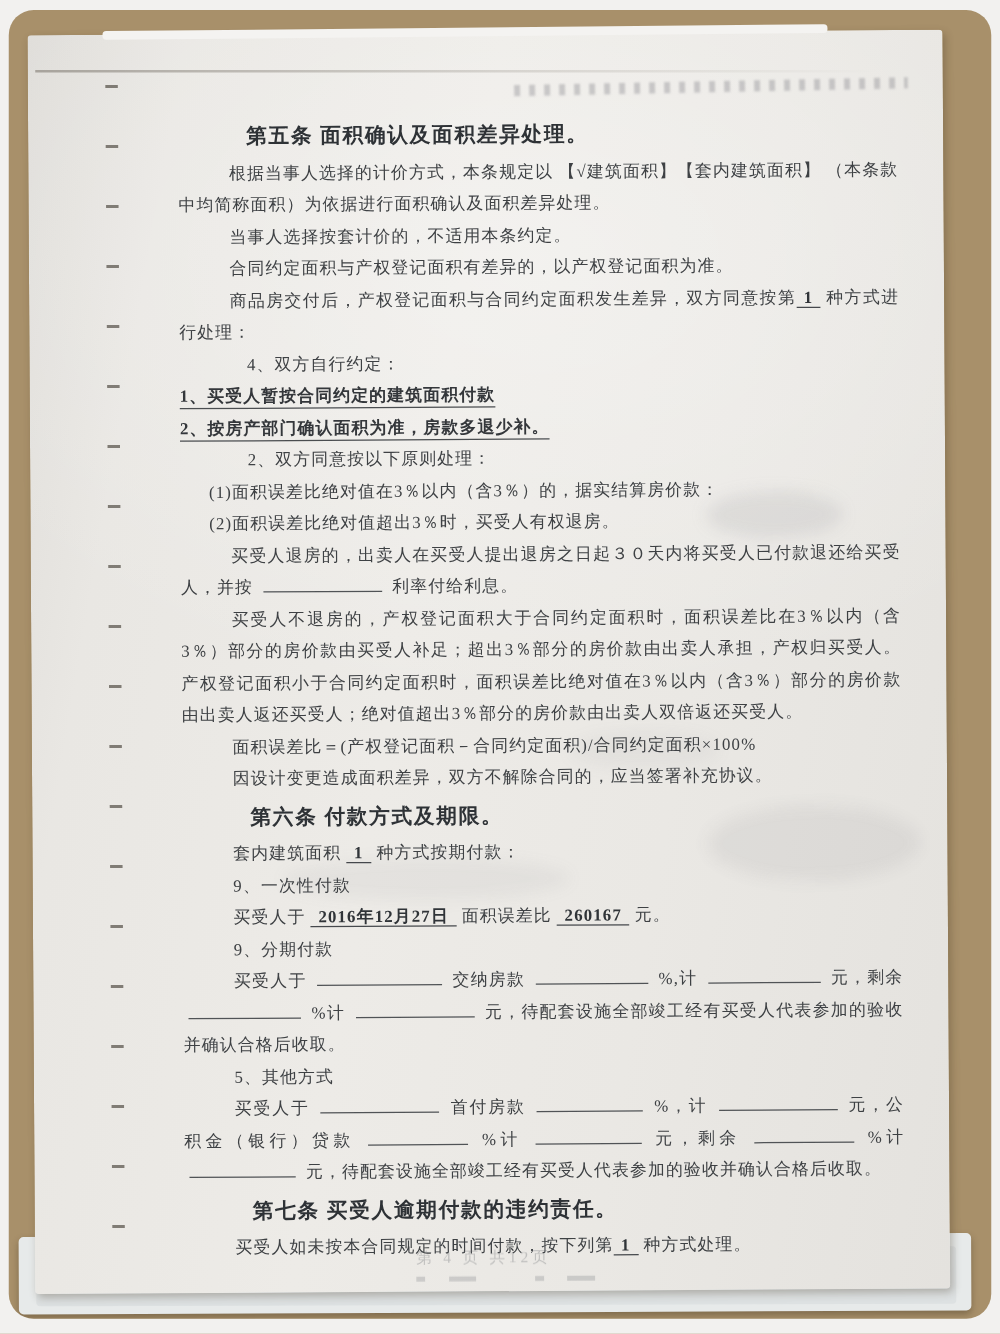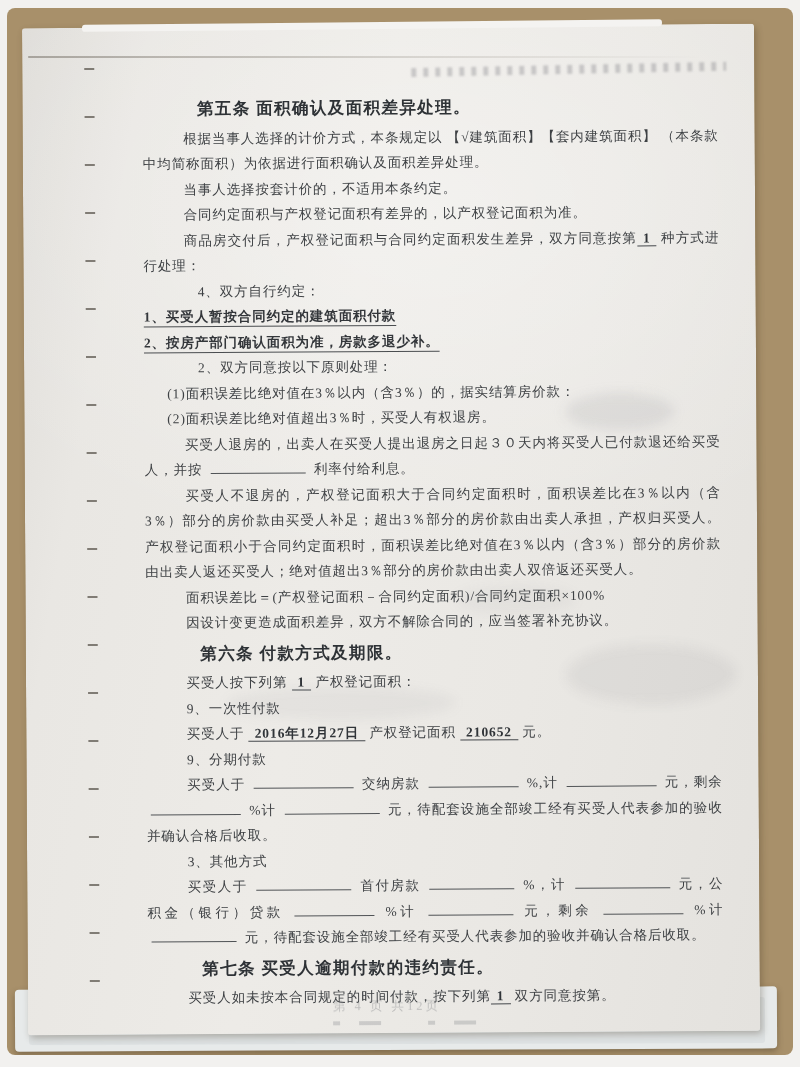--- a/index.html
+++ b/index.html
@@ -4,21 +4,21 @@
 <style>
   html,body{margin:0;padding:0;}
   body{
     width:800px;height:1067px;overflow:hidden;position:relative;
     background:#f2f1ef;
     font-family:"Liberation Serif","DejaVu Serif",serif;
   }
   
   .photo{
     position:absolute;left:7px;top:8px;right:7px;bottom:12px;
-    border-radius:8px;overflow:hidden;
+    border-radius:20px;overflow:hidden;
     background-color:#a8906a;
     background-image:
       repeating-linear-gradient(178deg, rgba(70,52,28,0.16) 0 2px, rgba(0,0,0,0) 2px 6px),
       repeating-linear-gradient(181deg, rgba(255,242,214,0.12) 0 1px, rgba(0,0,0,0) 1px 9px),
       repeating-linear-gradient(2deg, rgba(92,70,40,0.10) 0 3px, rgba(0,0,0,0) 3px 23px),
       linear-gradient(180deg,#b59d75 0%,#a48c64 22%,#ad956 38%,#a28a62 55%,#ab9267 78%,#998258 100%);
   }
   
   .sheet-under-1{
     position:absolute;left:8px;top:980px;width:762px;height:62px;
@@ -131,27 +131,27 @@
         <p class="opt"><span>1、买受人暂按合同约定的建筑面积付款</span></p>
         <p class="opt"><span>2、按房产部门确认面积为准，房款多退少补。</span></p>
         <p class="p2"><span>2、双方同意按以下原则处理：</span></p>
         <p class="p15"><span>(1)面积误差比绝对值在3％以内（含3％）的，据实结算房价款：</span></p>
         <p class="p15"><span>(2)面积误差比绝对值超出3％时，买受人有权退房。</span></p>
         <p class="p"><span>买受人退房的，出卖人在买受人提出退房之日起３０天内将买受人已付款退还给买受人，并按 </span><span class="blank" style="width: 95px;"></span><span> 利率付给利息。</span></p>
         <p class="p"><span>买受人不退房的，产权登记面积大于合同约定面积时，面积误差比在3％以内（含3％）部分的房价款由买受人补足；超出3％部分的房价款由出卖人承担，产权归买受人。产权登记面积小于合同约定面积时，面积误差比绝对值在3％以内（含3％）部分的房价款由出卖人返还买受人；绝对值超出3％部分的房价款由出卖人双倍返还买受人。</span></p>
         <p class="p"><span>面积误差比＝(产权登记面积－合同约定面积)/合同约定面积×100%</span></p>
         <p class="p"><span>因设计变更造成面积差异，双方不解除合同的，应当签署补充协议。</span></p>
         <p class="h"><span>第六条 付款方式及期限。</span></p>
-        <p class="p"><span>买受人按下列第 </span><span class="filled">1</span><span> 产权登记面积：</span></p>
+        <p class="p"><span>套内建筑面积 </span><span class="filled">1</span><span> 种方式按期付款：</span></p>
         <p class="p"><span>9、一次性付款</span></p>
-        <p class="p"><span>买受人于 </span><span class="filled">2016年12月27日</span><span> 产权登记面积 </span><span class="filled">210652</span><span> 元。</span></p>
+        <p class="p"><span>买受人于 </span><span class="filled">2016年12月27日</span><span> 面积误差比 </span><span class="filled">260167</span><span> 元。</span></p>
         <p class="p"><span>9、分期付款</span></p>
         <p class="p"><span>买受人于 </span><span class="blank" style="width: 100px;"></span><span> 交纳房款 </span><span class="blank" style="width: 90px;"></span><span> %,计 </span><span class="blank" style="width: 90px;"></span><span> 元，剩余 </span><span class="blank" style="width: 90px;"></span><span> %计 </span><span class="blank" style="width: 95px;"></span><span> 元，待配套设施全部竣工经有买受人代表参加的验收并确认合格后收取。</span></p>
-        <p class="p"><span>3、其他方式</span></p>
+        <p class="p"><span>5、其他方式</span></p>
         <p class="p"><span>买受人于 </span><span class="blank" style="width: 95px;"></span><span> 首付房款 </span><span class="blank" style="width: 85px;"></span><span> %，计 </span><span class="blank" style="width: 95px;"></span><span> 元，公积金（银行）贷款 </span><span class="blank" style="width: 80px;"></span><span> %计 </span><span class="blank" style="width: 85px;"></span><span> 元，剩余 </span><span class="blank" style="width: 80px;"></span><span> %计 </span><span class="blank" style="width: 85px;"></span><span> 元，待配套设施全部竣工经有买受人代表参加的验收并确认合格后收取。</span></p>
         <p class="h"><span>第七条 买受人逾期付款的违约责任。</span></p>
-        <p class="p"><span>买受人如未按本合同规定的时间付款，按下列第</span><span class="filled">1</span><span> 双方同意按第。</span></p>
+        <p class="p"><span>买受人如未按本合同规定的时间付款，按下列第</span><span class="filled">1</span><span> 种方式处理。</span></p>
       </div>
 
     <div class="footer">第 4 页 共12页</div>
     <div class="footer-marks"></div>
   </div>
 </div>
 
 </body></html>

